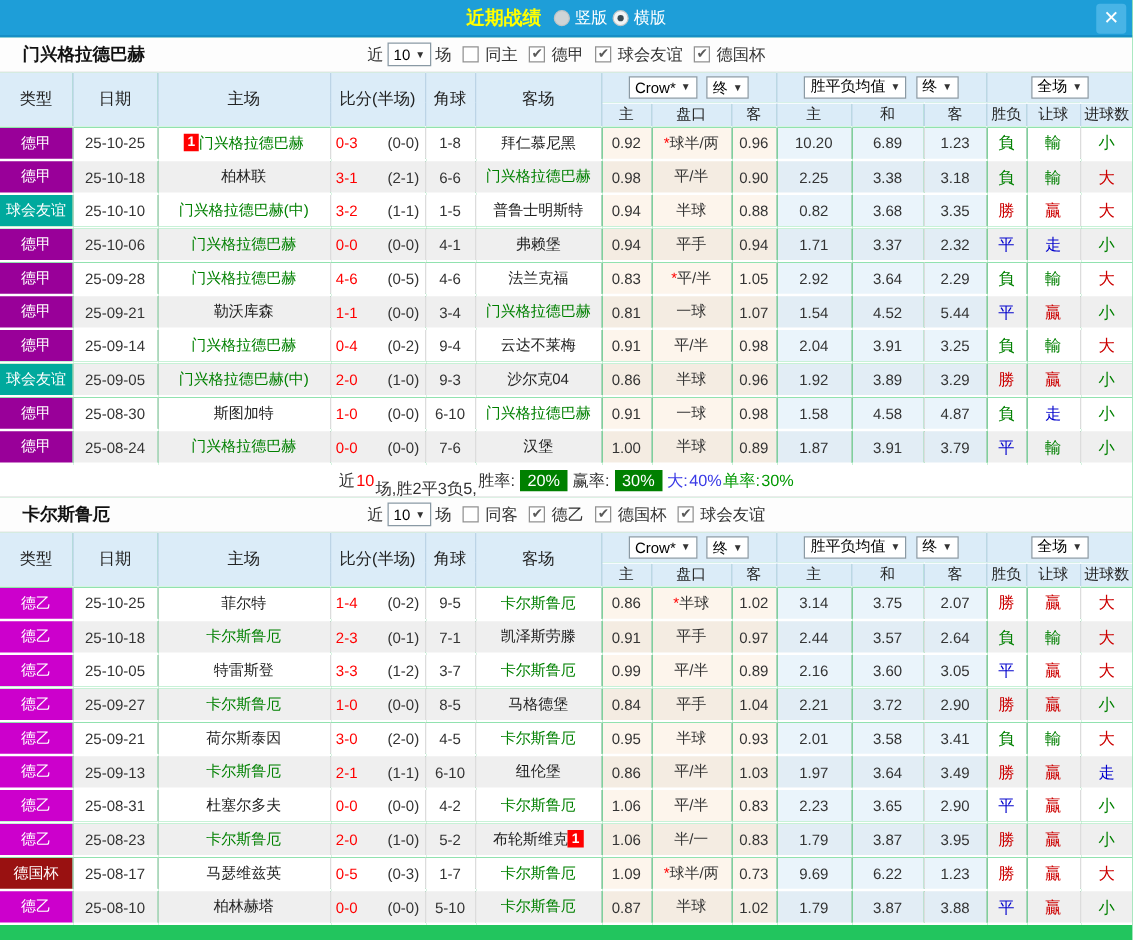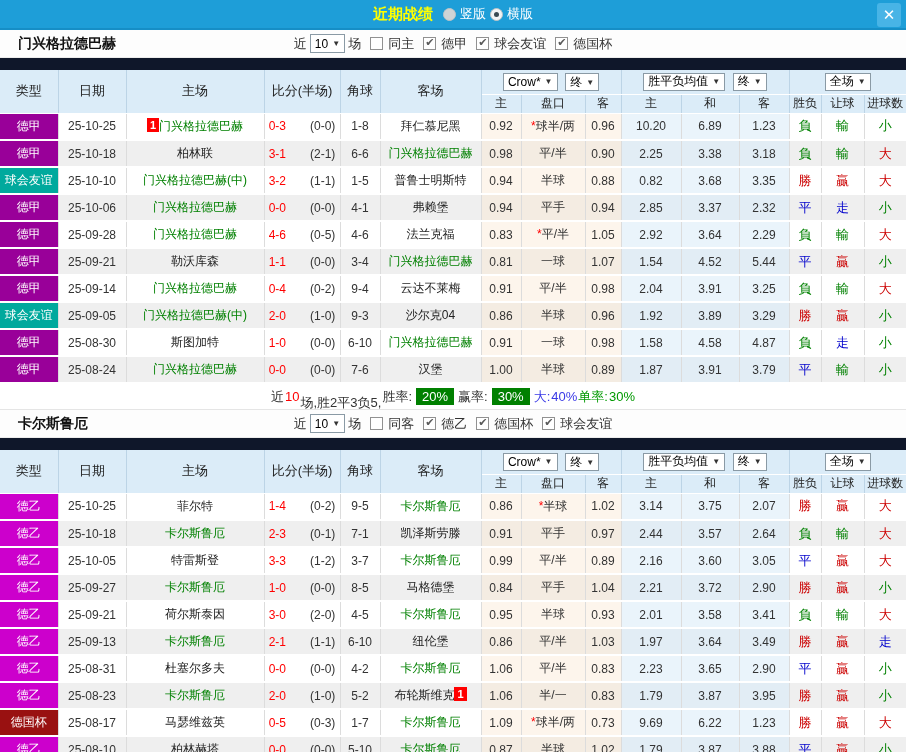--- a/index.html
+++ b/index.html
@@ -1,38 +1,38 @@
 <!DOCTYPE html>
 <html><head>
 <meta charset="utf-8">
 <style>
   * { box-sizing: border-box; margin: 0; padding: 0; }
   html,body { width:906px; background:#fff; font-family:"Liberation Sans","DejaVu Sans",sans-serif; }
-  .app { width:906px; height:752px; overflow:hidden; background:#0f172a; position:relative; }
+  .app { width:906px; height:752px; overflow:hidden; background:#22c55e; position:relative; }
 
   
   .topbar { height:30px; background:#1E9ED8; border-bottom:2px solid #168ec6; display:flex; align-items:center; justify-content:center; position:relative; }
   .topbar .title { color:#FFFF00; font-weight:bold; font-size:15px; margin-right:6px; }
   .topbar .radio-wrap { display:flex; align-items:center; color:#fff; font-size:13px; gap:4px; margin-left:4px; cursor:pointer; }
   .radio { width:13px; height:13px; border-radius:50%; background:#cfd4d6; border:1px solid #bfc4c6; display:inline-block; position:relative; }
   .radio.selected { background:#f2f4f5; }
   .radio.selected::after { content:""; position:absolute; left:3px; top:3px; width:5px; height:5px; border-radius:50%; background:#3a4a52; }
   .close-btn { position:absolute; right:5px; top:3px; width:24px; height:24px; background:#48B4E6; color:#fff; font-weight:bold; font-size:15px; text-align:center; line-height:24px; border-radius:3px; cursor:pointer; }
 
   
   .band { height:28px; background:#fdfdfd; border-bottom:1px solid #ececec; display:flex; align-items:center; justify-content:center; position:relative; }
   .band .team { position:absolute; left:18px; font-weight:bold; font-size:14px; color:#111; }
   .filters { display:flex; align-items:center; gap:3px; font-size:13px; color:#333; }
   .sel { display:inline-flex; align-items:center; gap:4px; border:1px solid #8a9aa5; background:#fff; padding:0 4px; height:19px; font-size:12px; color:#000; cursor:pointer; }
   .sel .arr { font-size:8px; color:#333; }
   .cbx { width:13px; height:13px; border:1px solid #919191; background:#fff; display:inline-block; position:relative; margin:0 2px 0 6px; cursor:pointer; }
   .cbx.checked::after { content:"\2714"; position:absolute; left:1px; top:-2px; font-size:11px; color:#5a5a5a; }
 
   
-  table { border-collapse:collapse; table-layout:fixed; width:906px;margin-top:12px; }
+  table { border-collapse:collapse; table-layout:fixed; width:906px; }
   col.w-type{width:58px} col.w-date{width:68px} col.w-home{width:138px} col.w-score{width:76px}
   col.w-corner{width:40px} col.w-away{width:101px} col.w-o1{width:40px} col.w-hcap{width:64px}
   col.w-o2{width:36px} col.w-m1{width:60px} col.w-m2{width:58px} col.w-m3{width:50px}
   col.w-r1{width:32px} col.w-r2{width:43px} col.w-r3{width:42px}
 
   thead th { background:#DBECF8; border-right:1px solid #bcd4e6; border-bottom:1px solid #fff; font-weight:normal; color:#222; }
   thead tr.hrow1 th { height:24px; font-size:13px; }
   thead tr.hrow2 th { height:19px; font-size:12px; }
   thead th:last-child { border-right:none; }
   th.selcell { text-align:center; }
@@ -217,21 +217,21 @@
         <tr class="even">
           <td class="c-type" style="background: rgb(153, 0, 153);">德甲</td>
           <td class="c-date">25-10-06</td>
           <td class="c-home"><span class="team-green">门兴格拉德巴赫</span></td>
           <td class="c-score"><span class="score-main">0-0</span><span class="score-half">(0-0)</span></td>
           <td class="c-corner">4-1</td>
           <td class="c-away"><span class="team-norm">弗赖堡</span></td>
           <td class="c-odd">0.94</td>
           <td class="c-hcap"><span>平手</span></td>
           <td class="c-odd">0.94</td>
-          <td class="c-avg">2.85</td>
+          <td class="c-avg">1.71</td>
           <td class="c-avg">3.37</td>
           <td class="c-avg">2.32</td>
           <td class="c-res" style="color: rgb(0, 0, 204);">平</td>
           <td class="c-res" style="color: rgb(0, 0, 204);">走</td>
           <td class="c-res" style="color: rgb(0, 128, 0);">小</td>
         </tr>
         <tr class="odd">
           <td class="c-type" style="background: rgb(153, 0, 153);">德甲</td>
           <td class="c-date">25-09-28</td>
           <td class="c-home"><span class="team-green">门兴格拉德巴赫</span></td>

